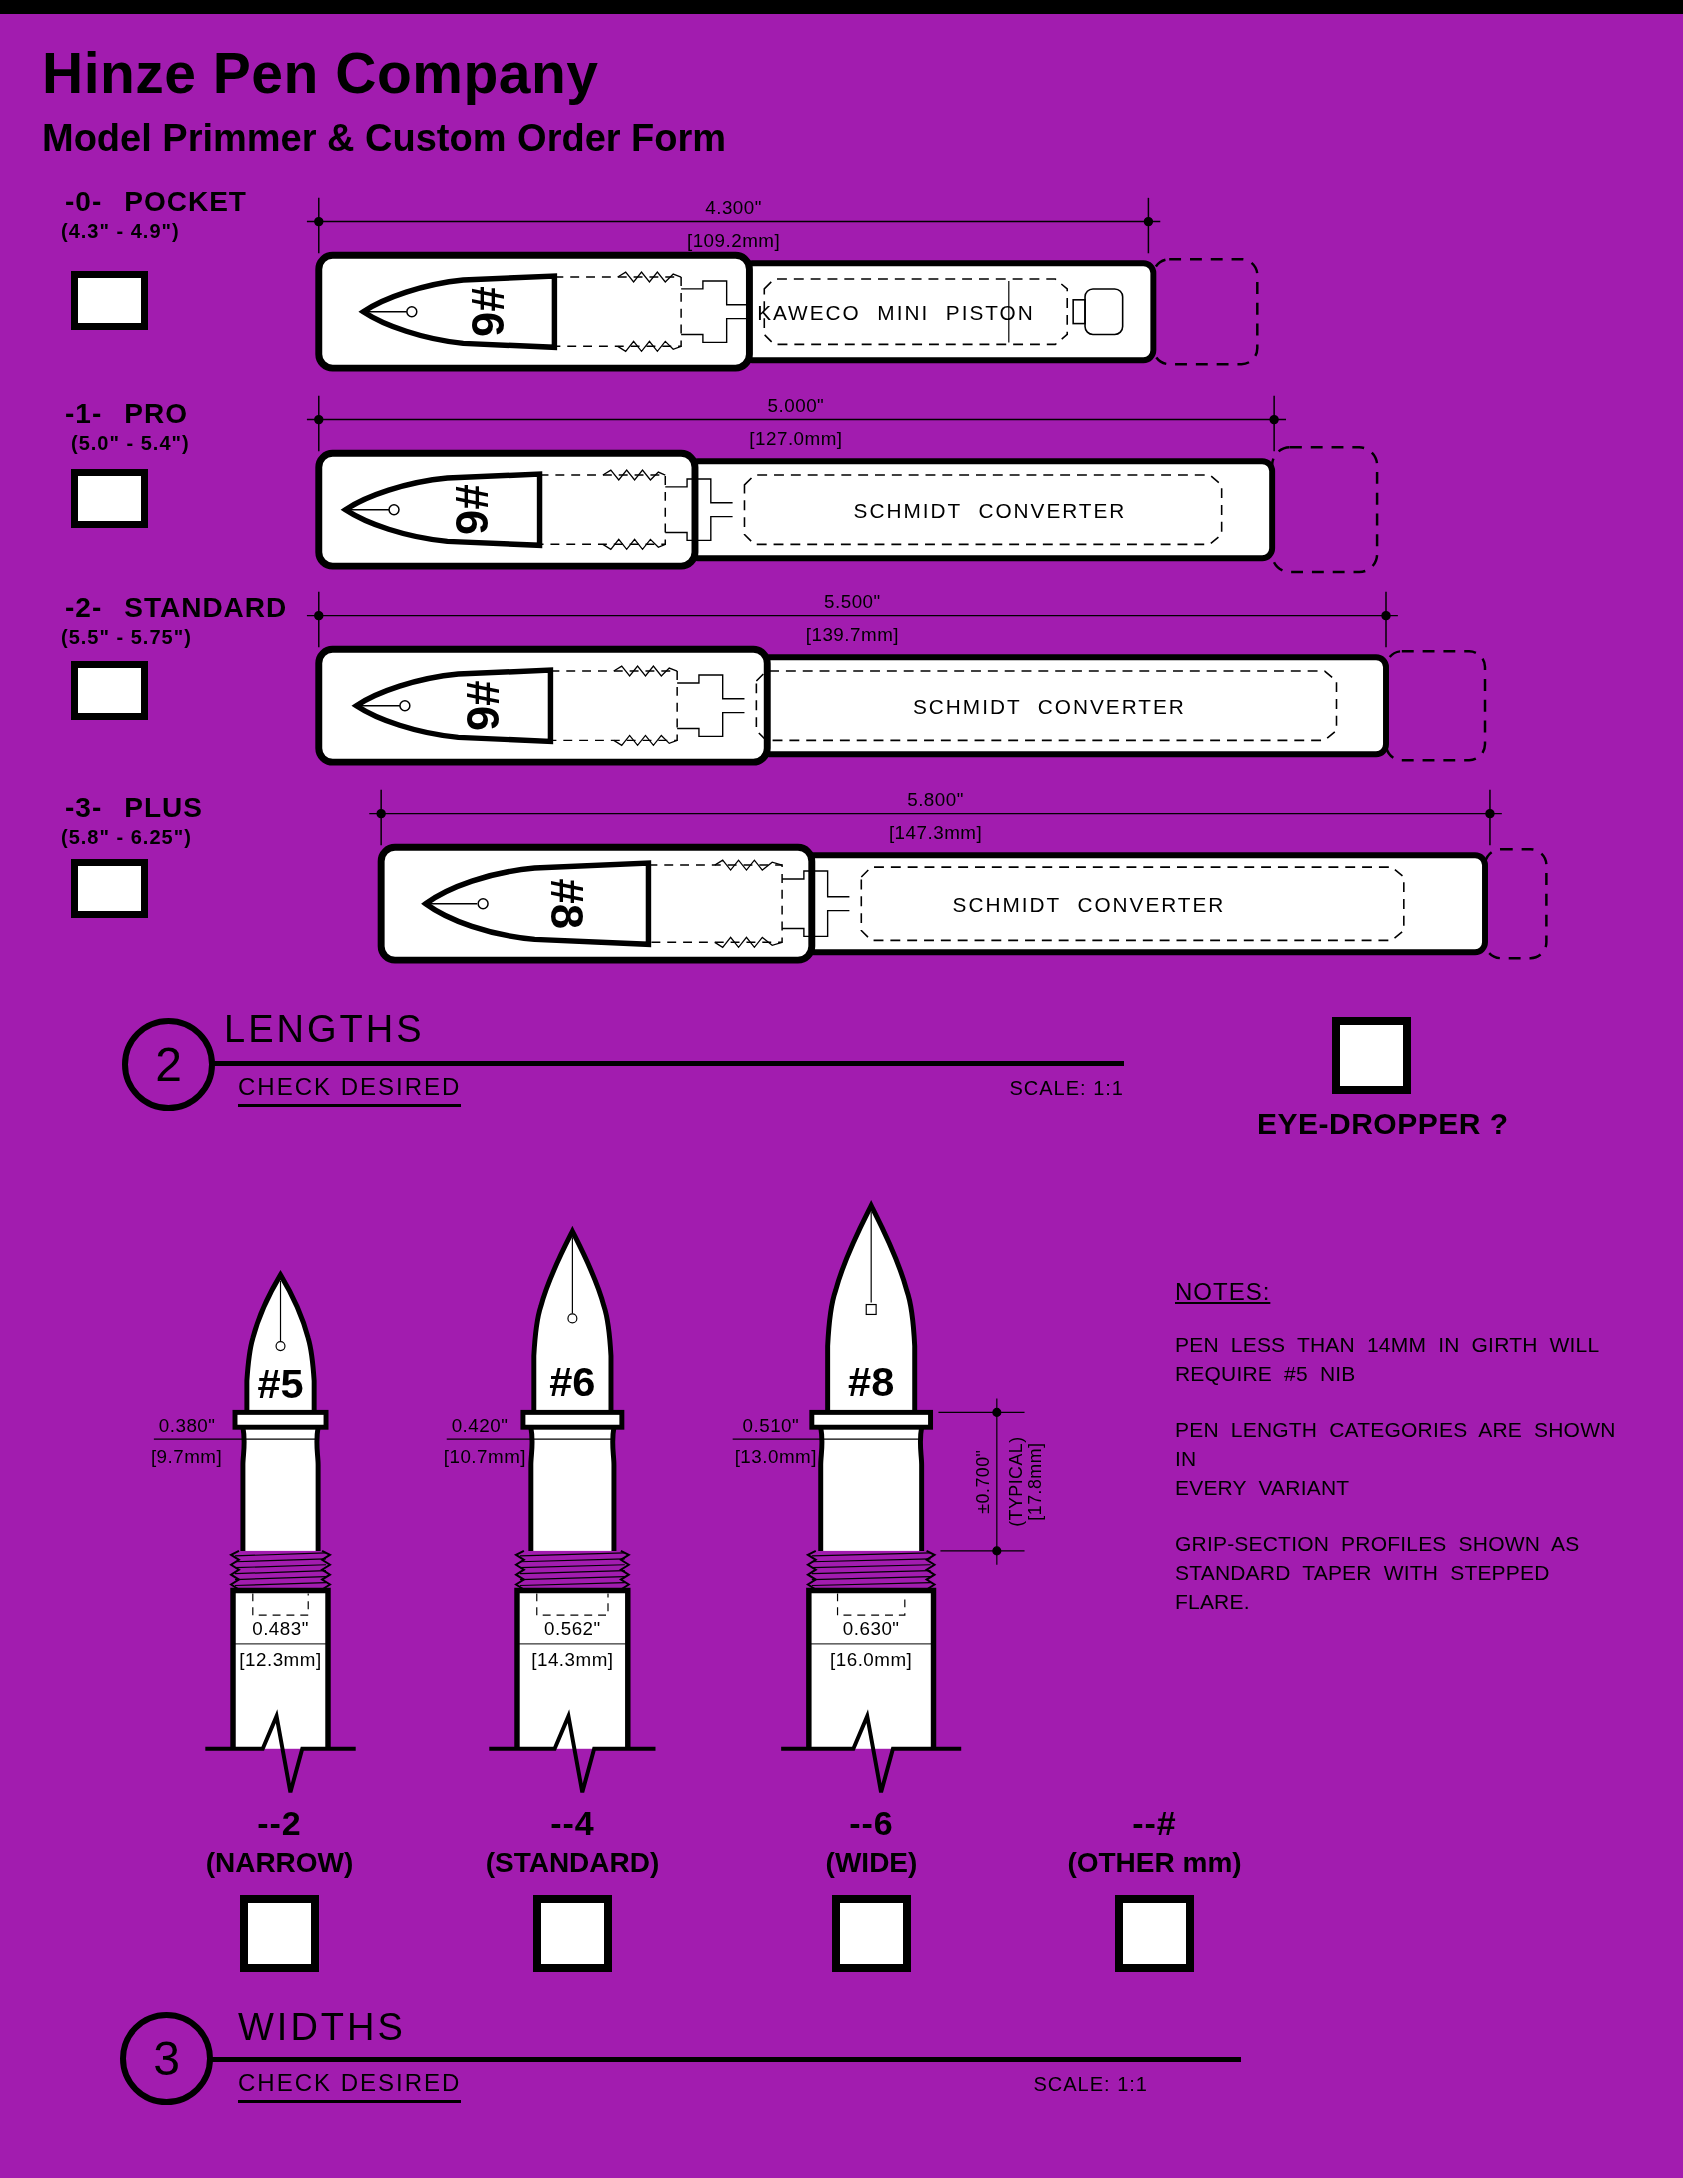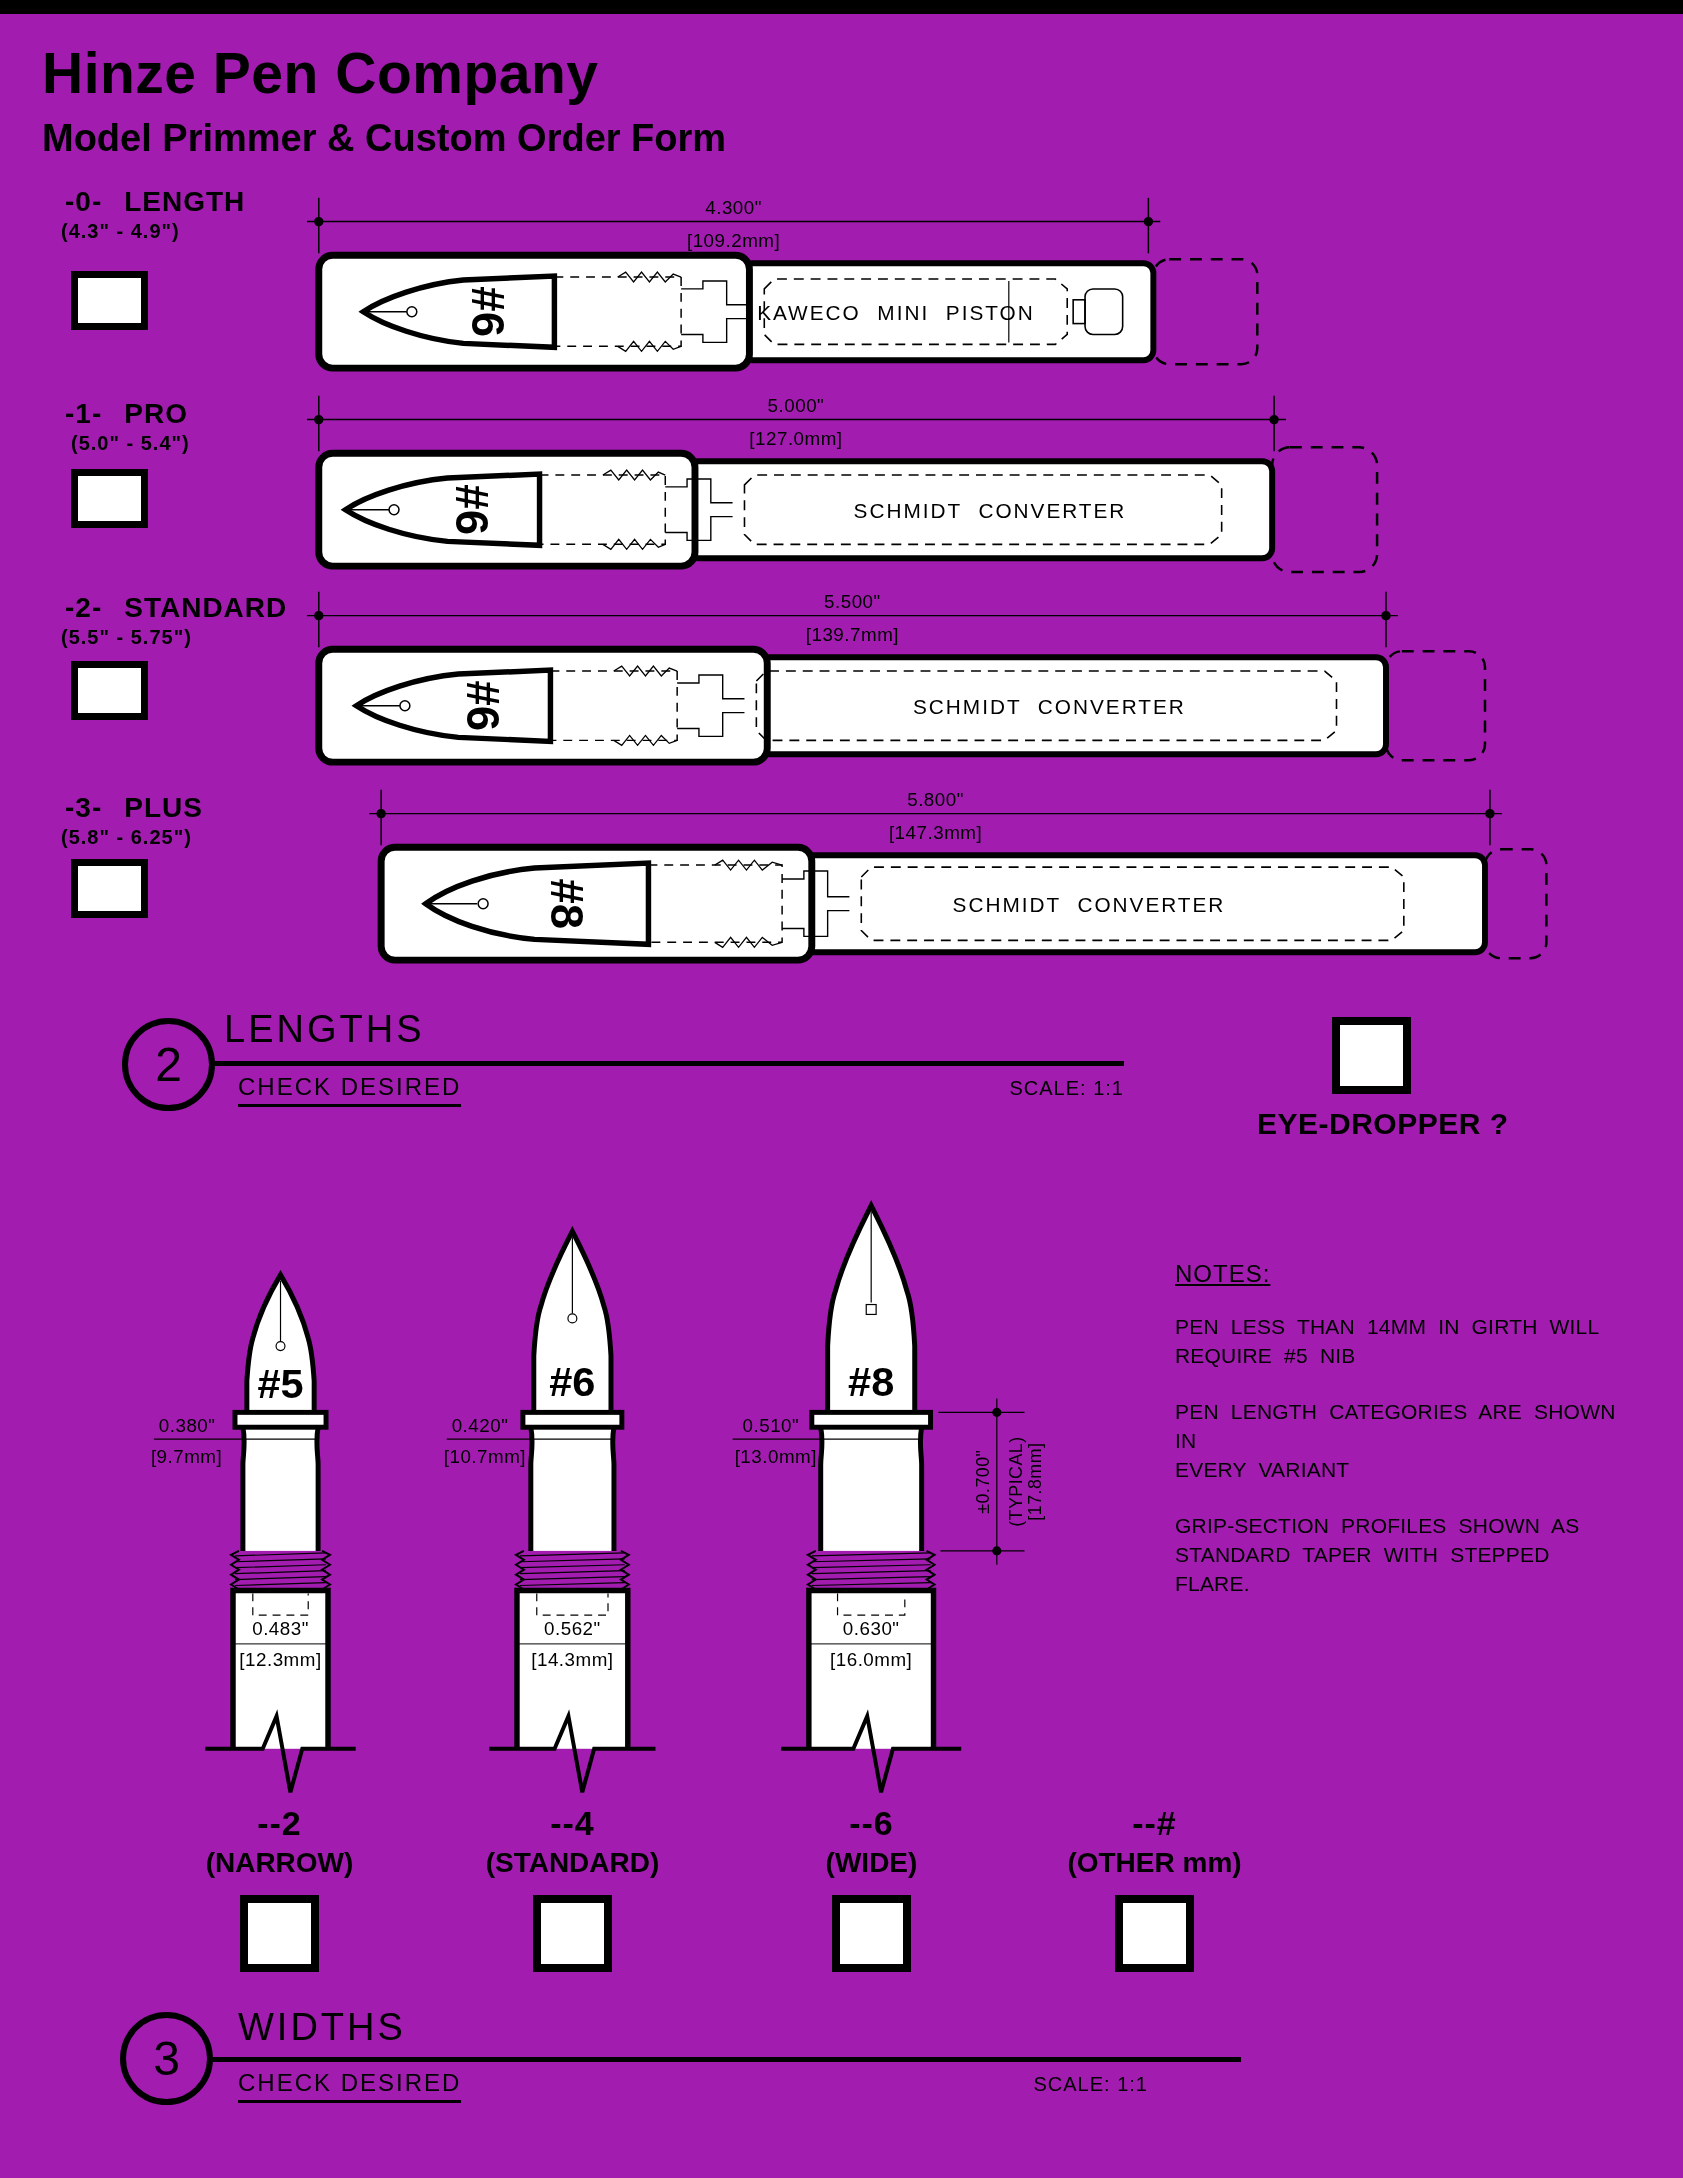--- a/index.html
+++ b/index.html
@@ -16,21 +16,21 @@
   .cb.len{width:77px;height:59px;}
   .cb.sq{width:79px;height:77px;border-width:8px;margin:0 auto;}
   .sec-circle{box-sizing:border-box;width:93px;height:93px;border:6px solid #000;border-radius:50%;
               display:flex;align-items:center;justify-content:center;font-size:48px;}
   .sec-title{font-size:38px;letter-spacing:3px;}
   .sec-rule{height:5px;background:#000;}
   .sec-sub{font-size:24px;letter-spacing:2px;border-bottom:3px solid #000;padding-bottom:3px;display:inline-block;}
   .sec-scale{font-size:20px;letter-spacing:1px;text-align:right;}
   .eyedrop-label{font-size:30px;font-weight:bold;letter-spacing:0.5px;text-align:center;white-space:nowrap;}
   .notes{width:450px;font-size:21px;line-height:29px;letter-spacing:0.2px;word-spacing:6px;}
-  .notes .nt{text-decoration:underline;font-size:24px;letter-spacing:1px;margin-bottom:24px;word-spacing:0;}
+  .notes .nt{text-decoration:underline;font-size:24px;letter-spacing:1px;margin-bottom:24px;word-spacing:0;margin-top:18px;}
   .notes .para{margin-bottom:27px;margin-top:24px;}
   .wcol{width:257px;text-align:center;}
   .wcode{font-size:34px;font-weight:bold;letter-spacing:1px;}
   .wname{font-size:28px;font-weight:bold;margin-top:4px;margin-bottom:16px;white-space:nowrap;}
   svg{position:absolute;left:0;}
   svg text{fill:#000;}
   .dimtxt{font-size:19px;letter-spacing:0.5px;}
   .convtxt{font-size:21px;letter-spacing:2px;word-spacing:9px;}
   .nibtag{font-size:46px;font-weight:bold;}
   .nibtag2{font-size:42px;font-weight:bold;}
@@ -39,21 +39,21 @@
 </head>
 <body>
 
 <div class="page">
   <div class="topbar"></div>
 
   <div class="abs title" style="left:42px;top:40px;">Hinze Pen Company</div>
   <div class="abs subtitle" style="left:42px;top:117px;">Model Primmer &amp; Custom Order Form</div>
 
   <div class="abs model-label" style="left:65px;top:186px;">
-    <span>-0-</span><span class="nm">LENGTH</span>
+    <span>-0-</span><span class="nm">POCKET</span>
   </div>
   <div class="abs model-range" style="left:61px;top:220px;">(4.3" - 4.9")</div>
   <div class="abs cb len" style="left:71px;top:271px;"></div>
 
   <div class="abs model-label" style="left:65px;top:398px;">
     <span>-1-</span><span class="nm">PRO</span>
   </div>
   <div class="abs model-range" style="left:71px;top:432px;">(5.0" - 5.4")</div>
   <div class="abs cb len" style="left:71px;top:469px;"></div>
 

